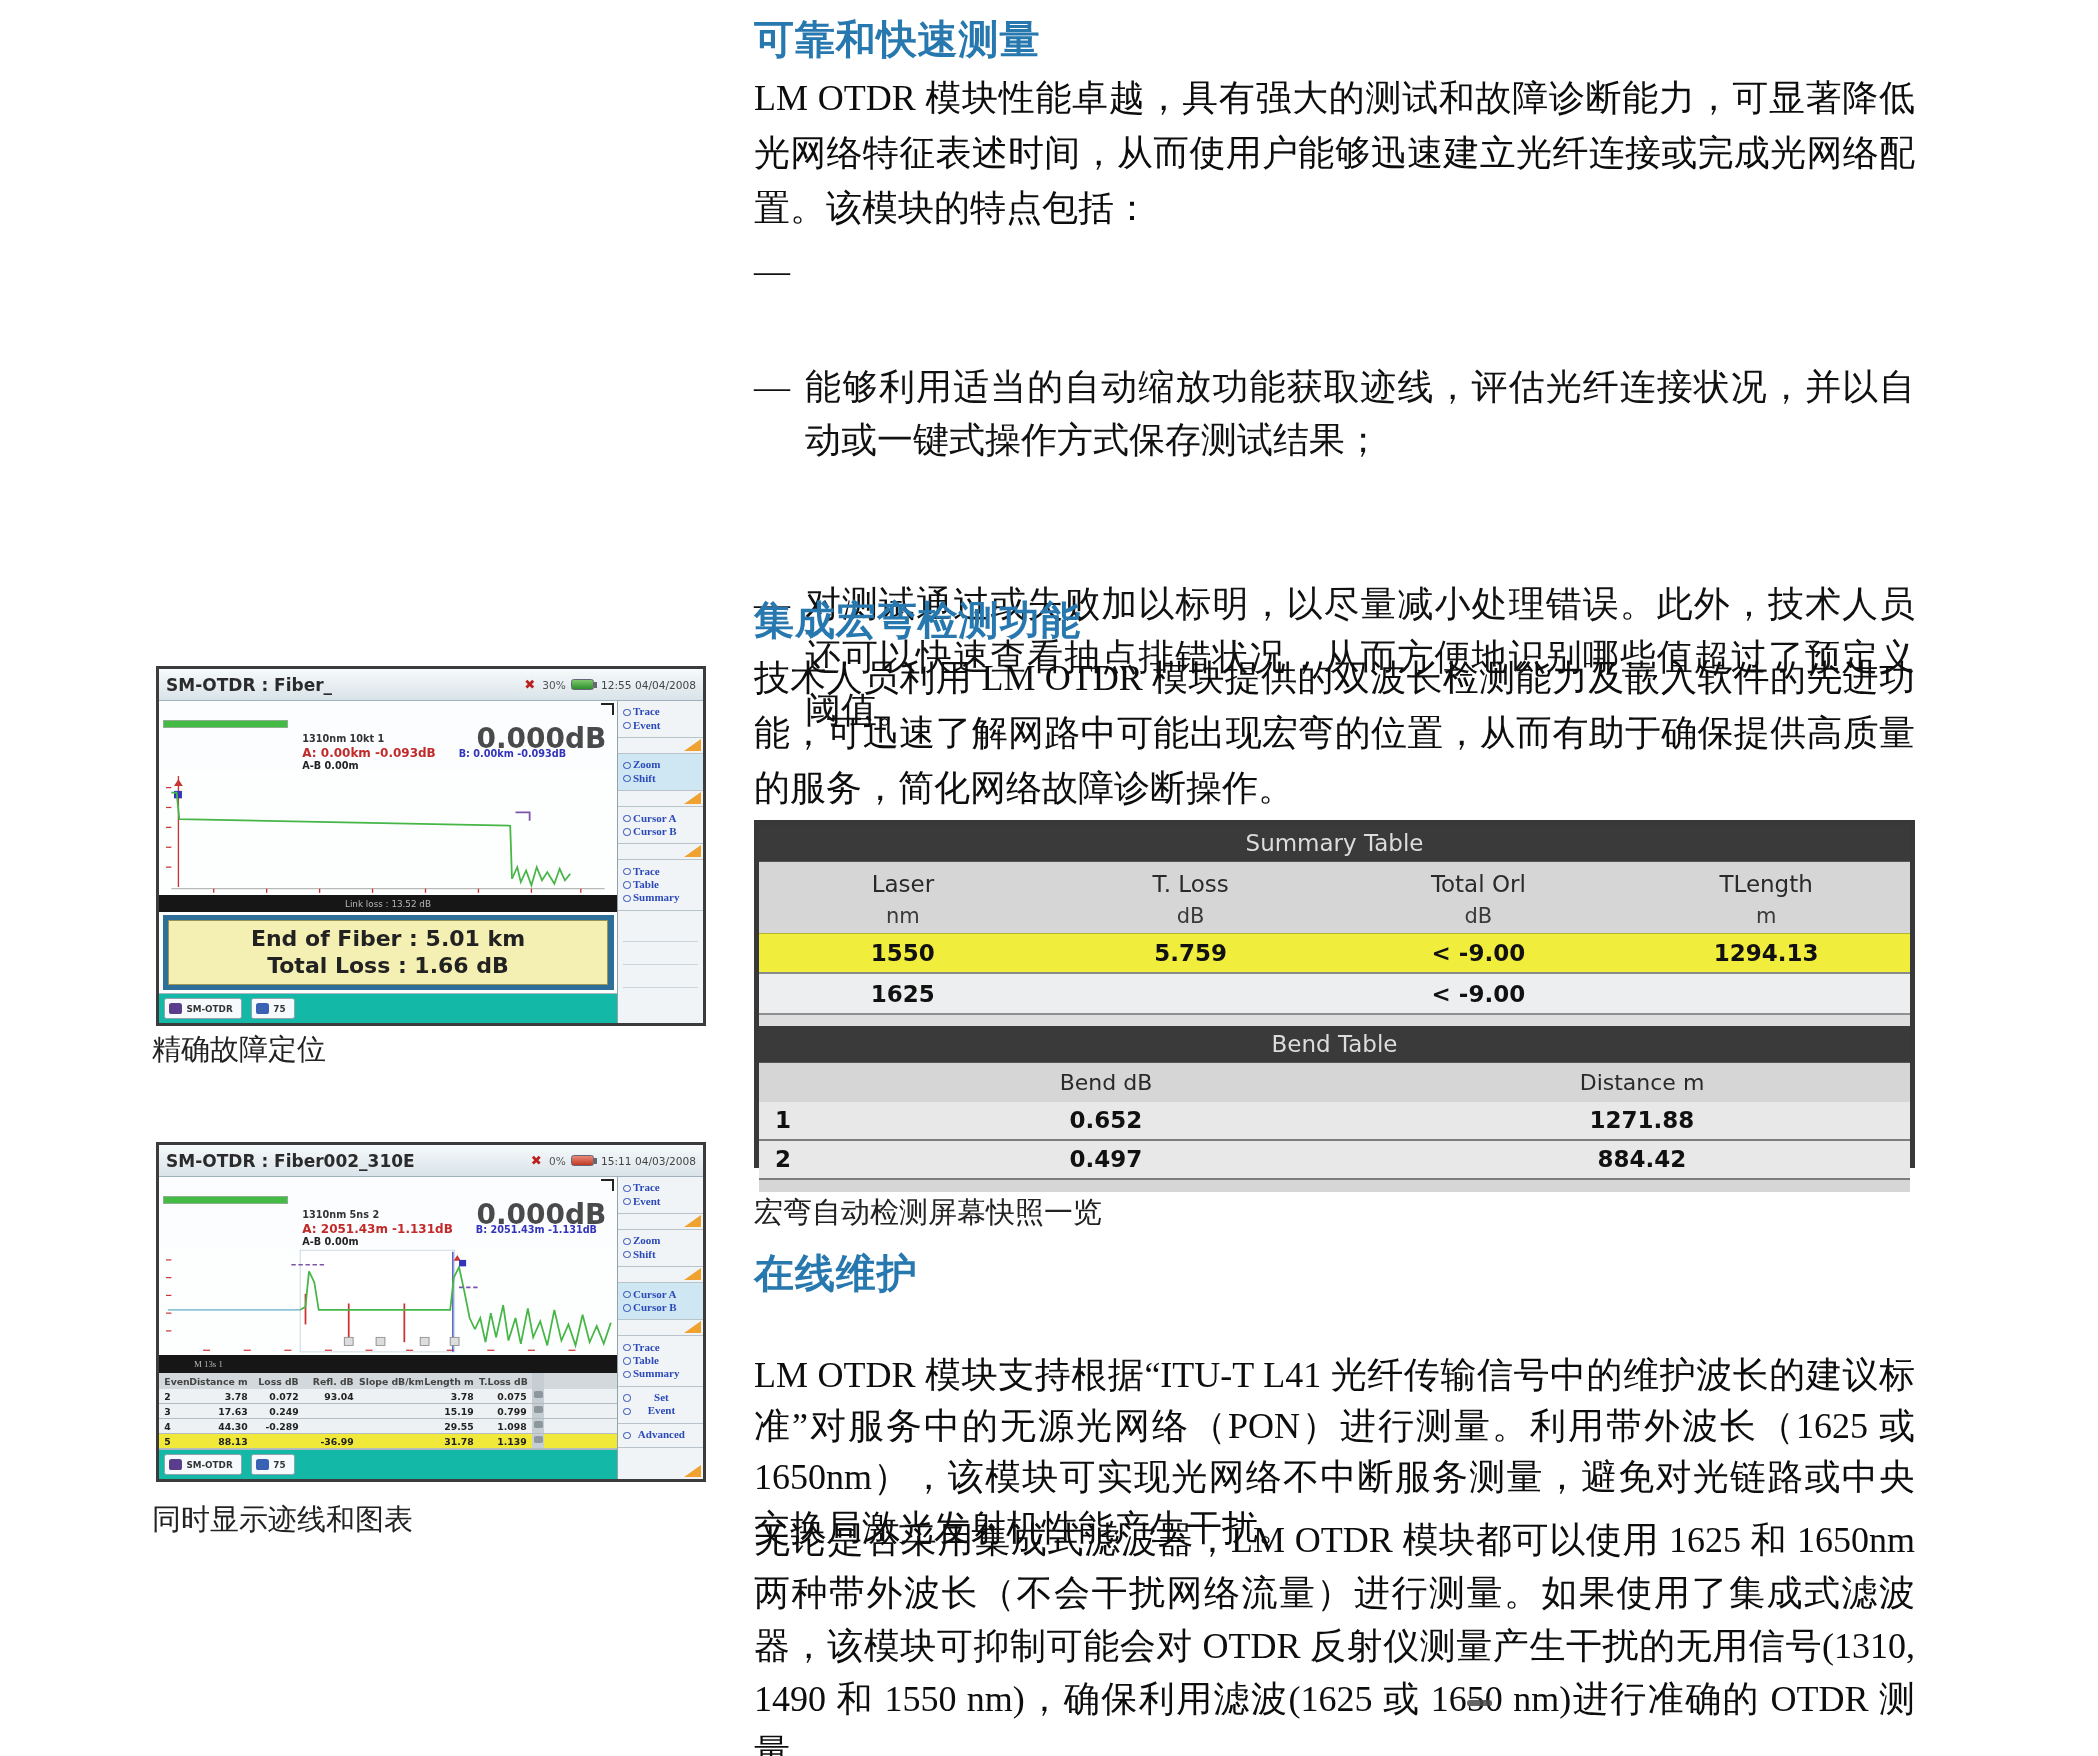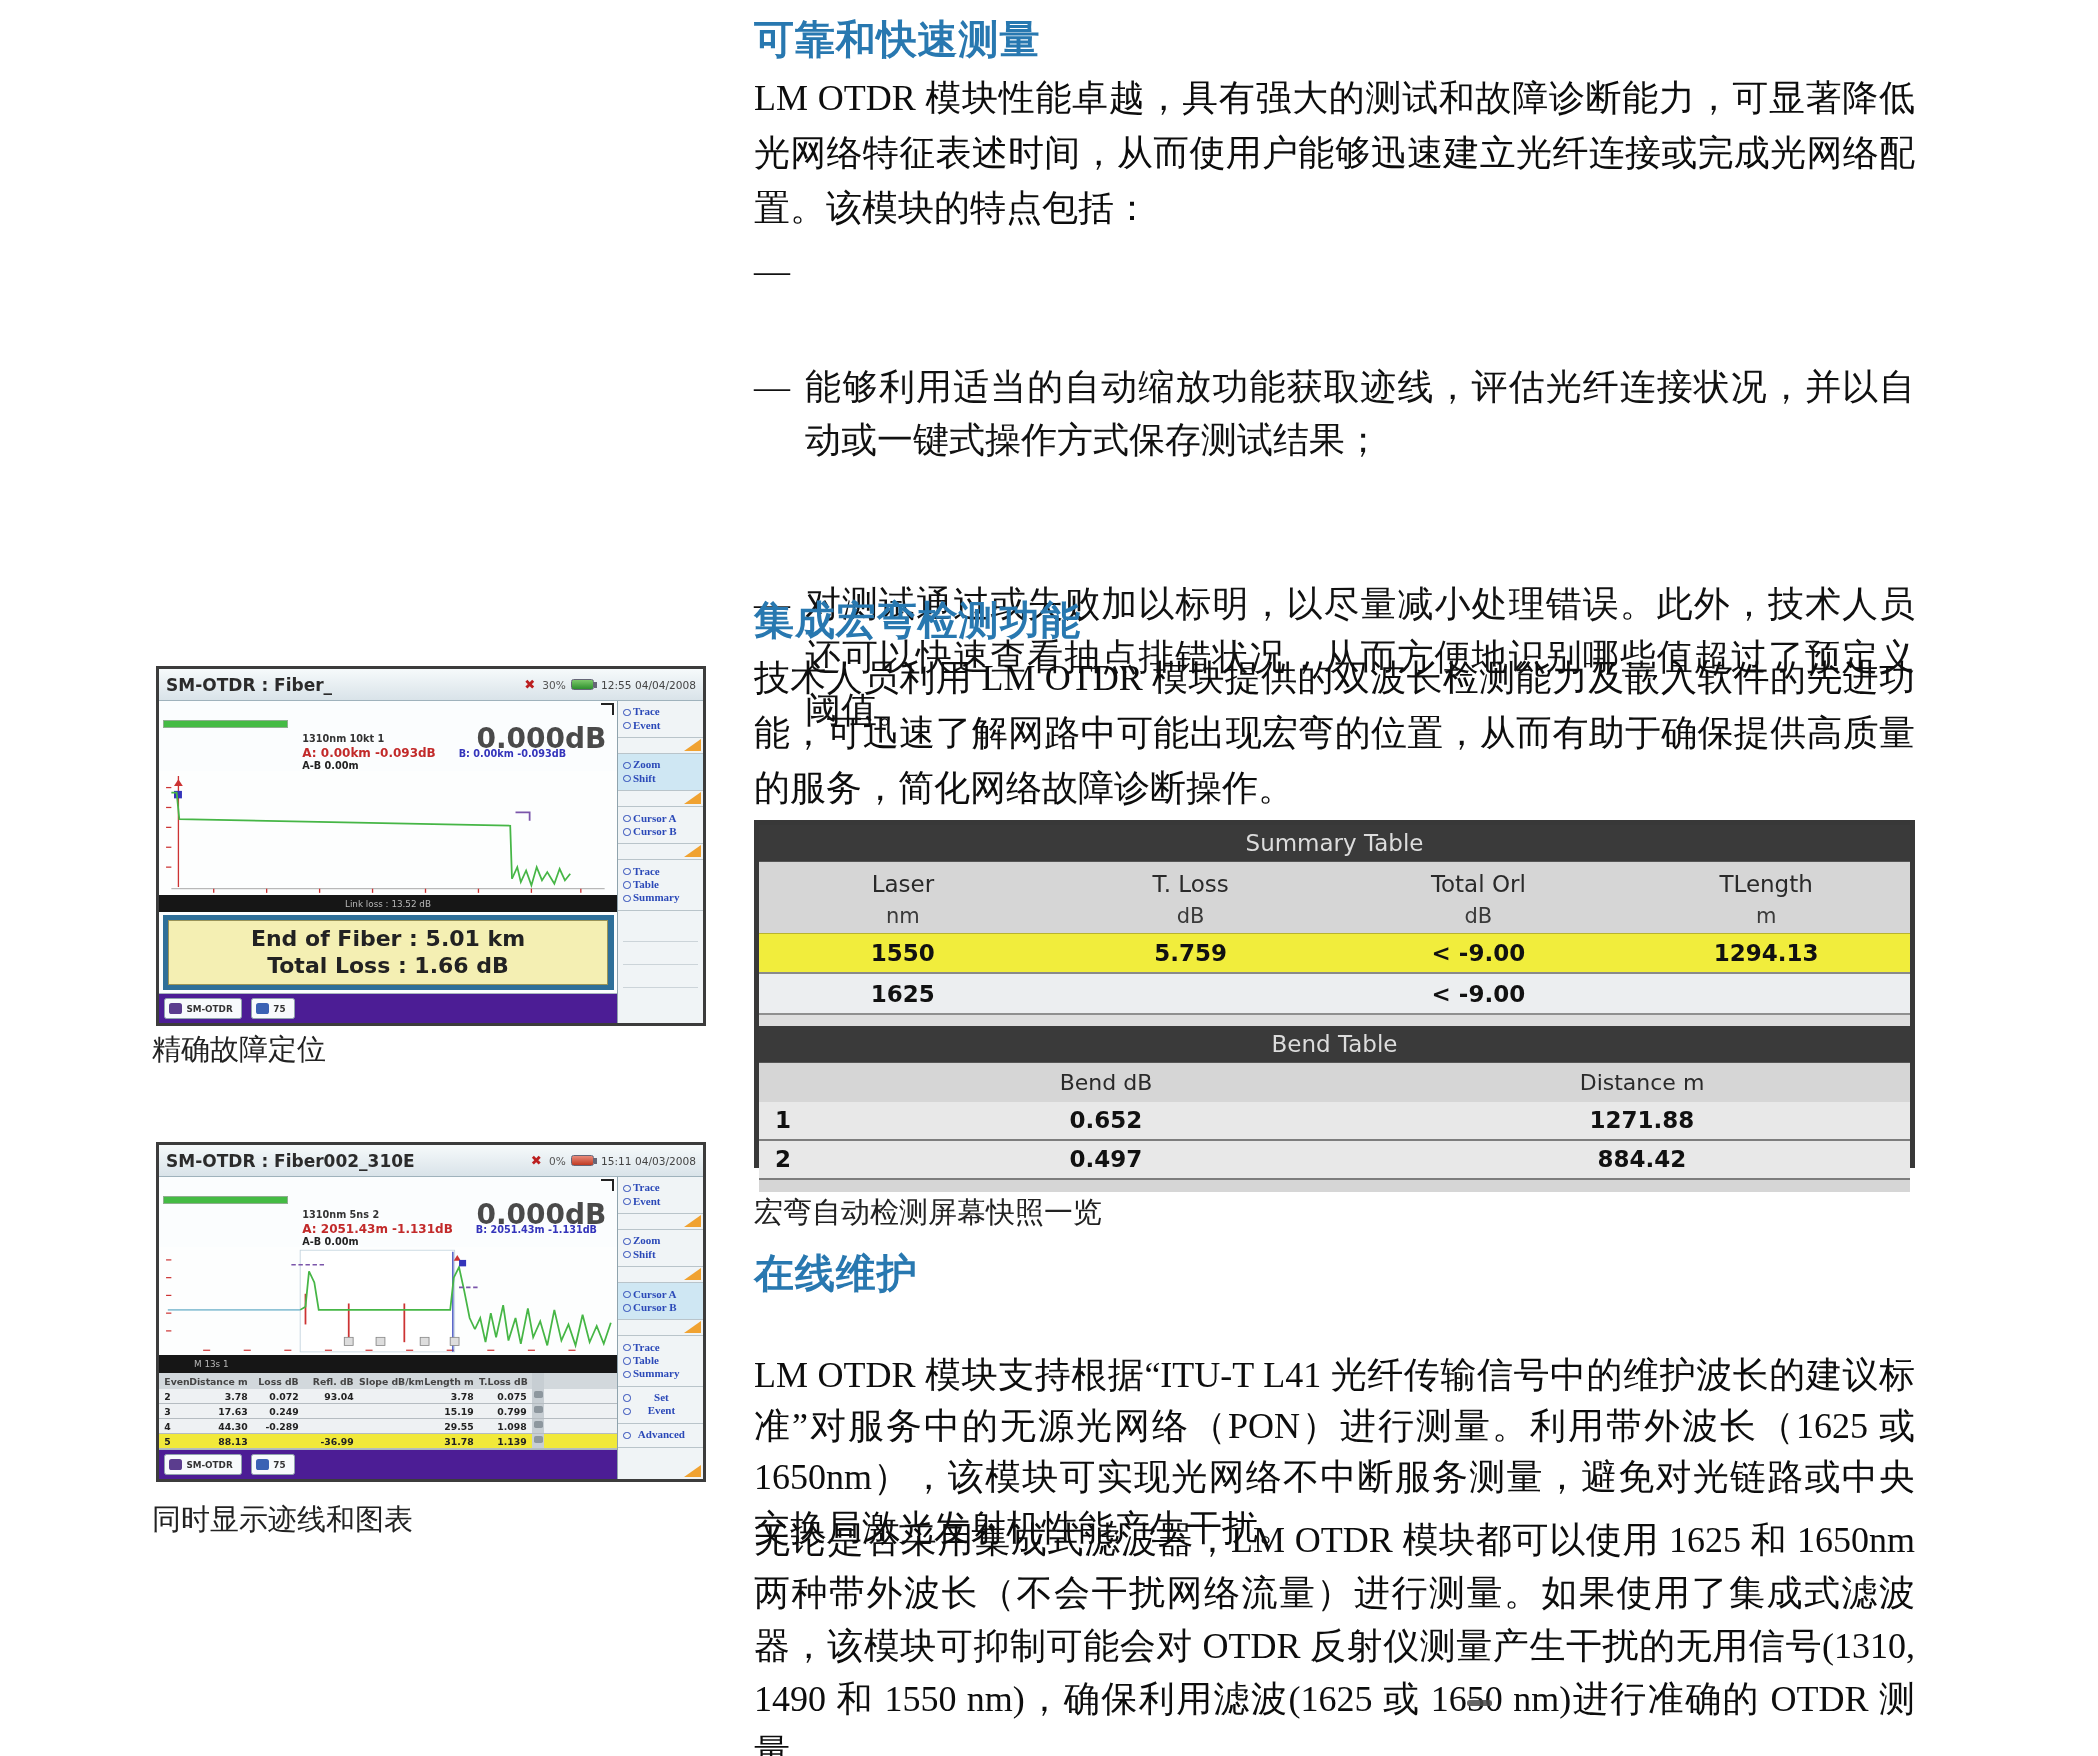--- a/index.html
+++ b/index.html
@@ -68,25 +68,25 @@
   .cursA { margin-left:138px; font-size:12px; font-weight:bold; color:#c22a2a; display:inline-block; }
   .cursB { font-size:9.7px; font-weight:bold; color:#3434bb; display:inline-block; margin-left:23px; }
   .abline { margin-left:138px; font-size:9.7px; font-weight:bold; color:#222; }
   .bigdb { position:absolute; right:10.6px; top:21px; font-size:28px; font-weight:bold; color:#4a4a4a; }
   .cornerbr { position:absolute; right:3.5px; top:1.8px; width:12.4px; height:12.4px;
               border-top:2.6px solid #222; border-right:2.6px solid #222; }
   .tracebox { flex:1; position:relative; min-height:0; }
   .tracebox svg { display:block; width:100%; height:100%; }
   .linkbar { height:17.6px; background:#161616; color:#b9b9b9; font-size:8.8px;
              display:flex; align-items:center; justify-content:center; }
-  .linkbar.left { justify-content:flex-start; padding-left:35px; }
+  .linkbar.left { justify-content:flex-start; padding-left:35px;font-family:Liberation Serif, serif; }
   .resultbox { margin:2.6px 3.5px; background:#2e6f99; padding:5.3px; }
   .resultin { background:#f4efb3; border:0.9px solid #9a9458; text-align:center; padding:3.5px 0 5.3px 0; }
   .resultin div { font-size:22px; font-weight:bold; color:#222; line-height:27px; }
-  .tabbar { height:30px; background:#4c1d95; border-top:0.9px solid #aab7bf; display:flex; align-items:center; padding:1.8px 5.3px; gap:8.8px; }
+  .tabbar { height:30px; background:#14b8a6; border-top:0.9px solid #aab7bf; display:flex; align-items:center; padding:1.8px 5.3px; gap:8.8px; }
   .tabbtn { height:21px; background:#f7fafc; border:0.9px solid #8fa3ad; border-radius:2.6px;
             display:flex; align-items:center; padding:0 8.8px 0 3.5px; font-size:8.8px; font-weight:bold; color:#333; }
   .tablogo { width:13.2px; height:11.5px; background:#5b3d8e; border-radius:2.6px; margin-right:4.4px; }
   .tablogo.blue { background:#3a62b4; }
 
   
   .evt { font-size:9.3px; color:#222; background:#eef1f3; }
   .evt .ehead, .evt .erow { display:grid; grid-template-columns:30px 64px 51px 55px 64px 56px 53px 12.4px; align-items:center; height:15px; }
   .evt .ehead { background:#d2d8dc; color:#444; font-weight:bold; height:16px; }
   .evt .erow { border-bottom:0.9px solid #b5bcc1; font-weight:bold; }

